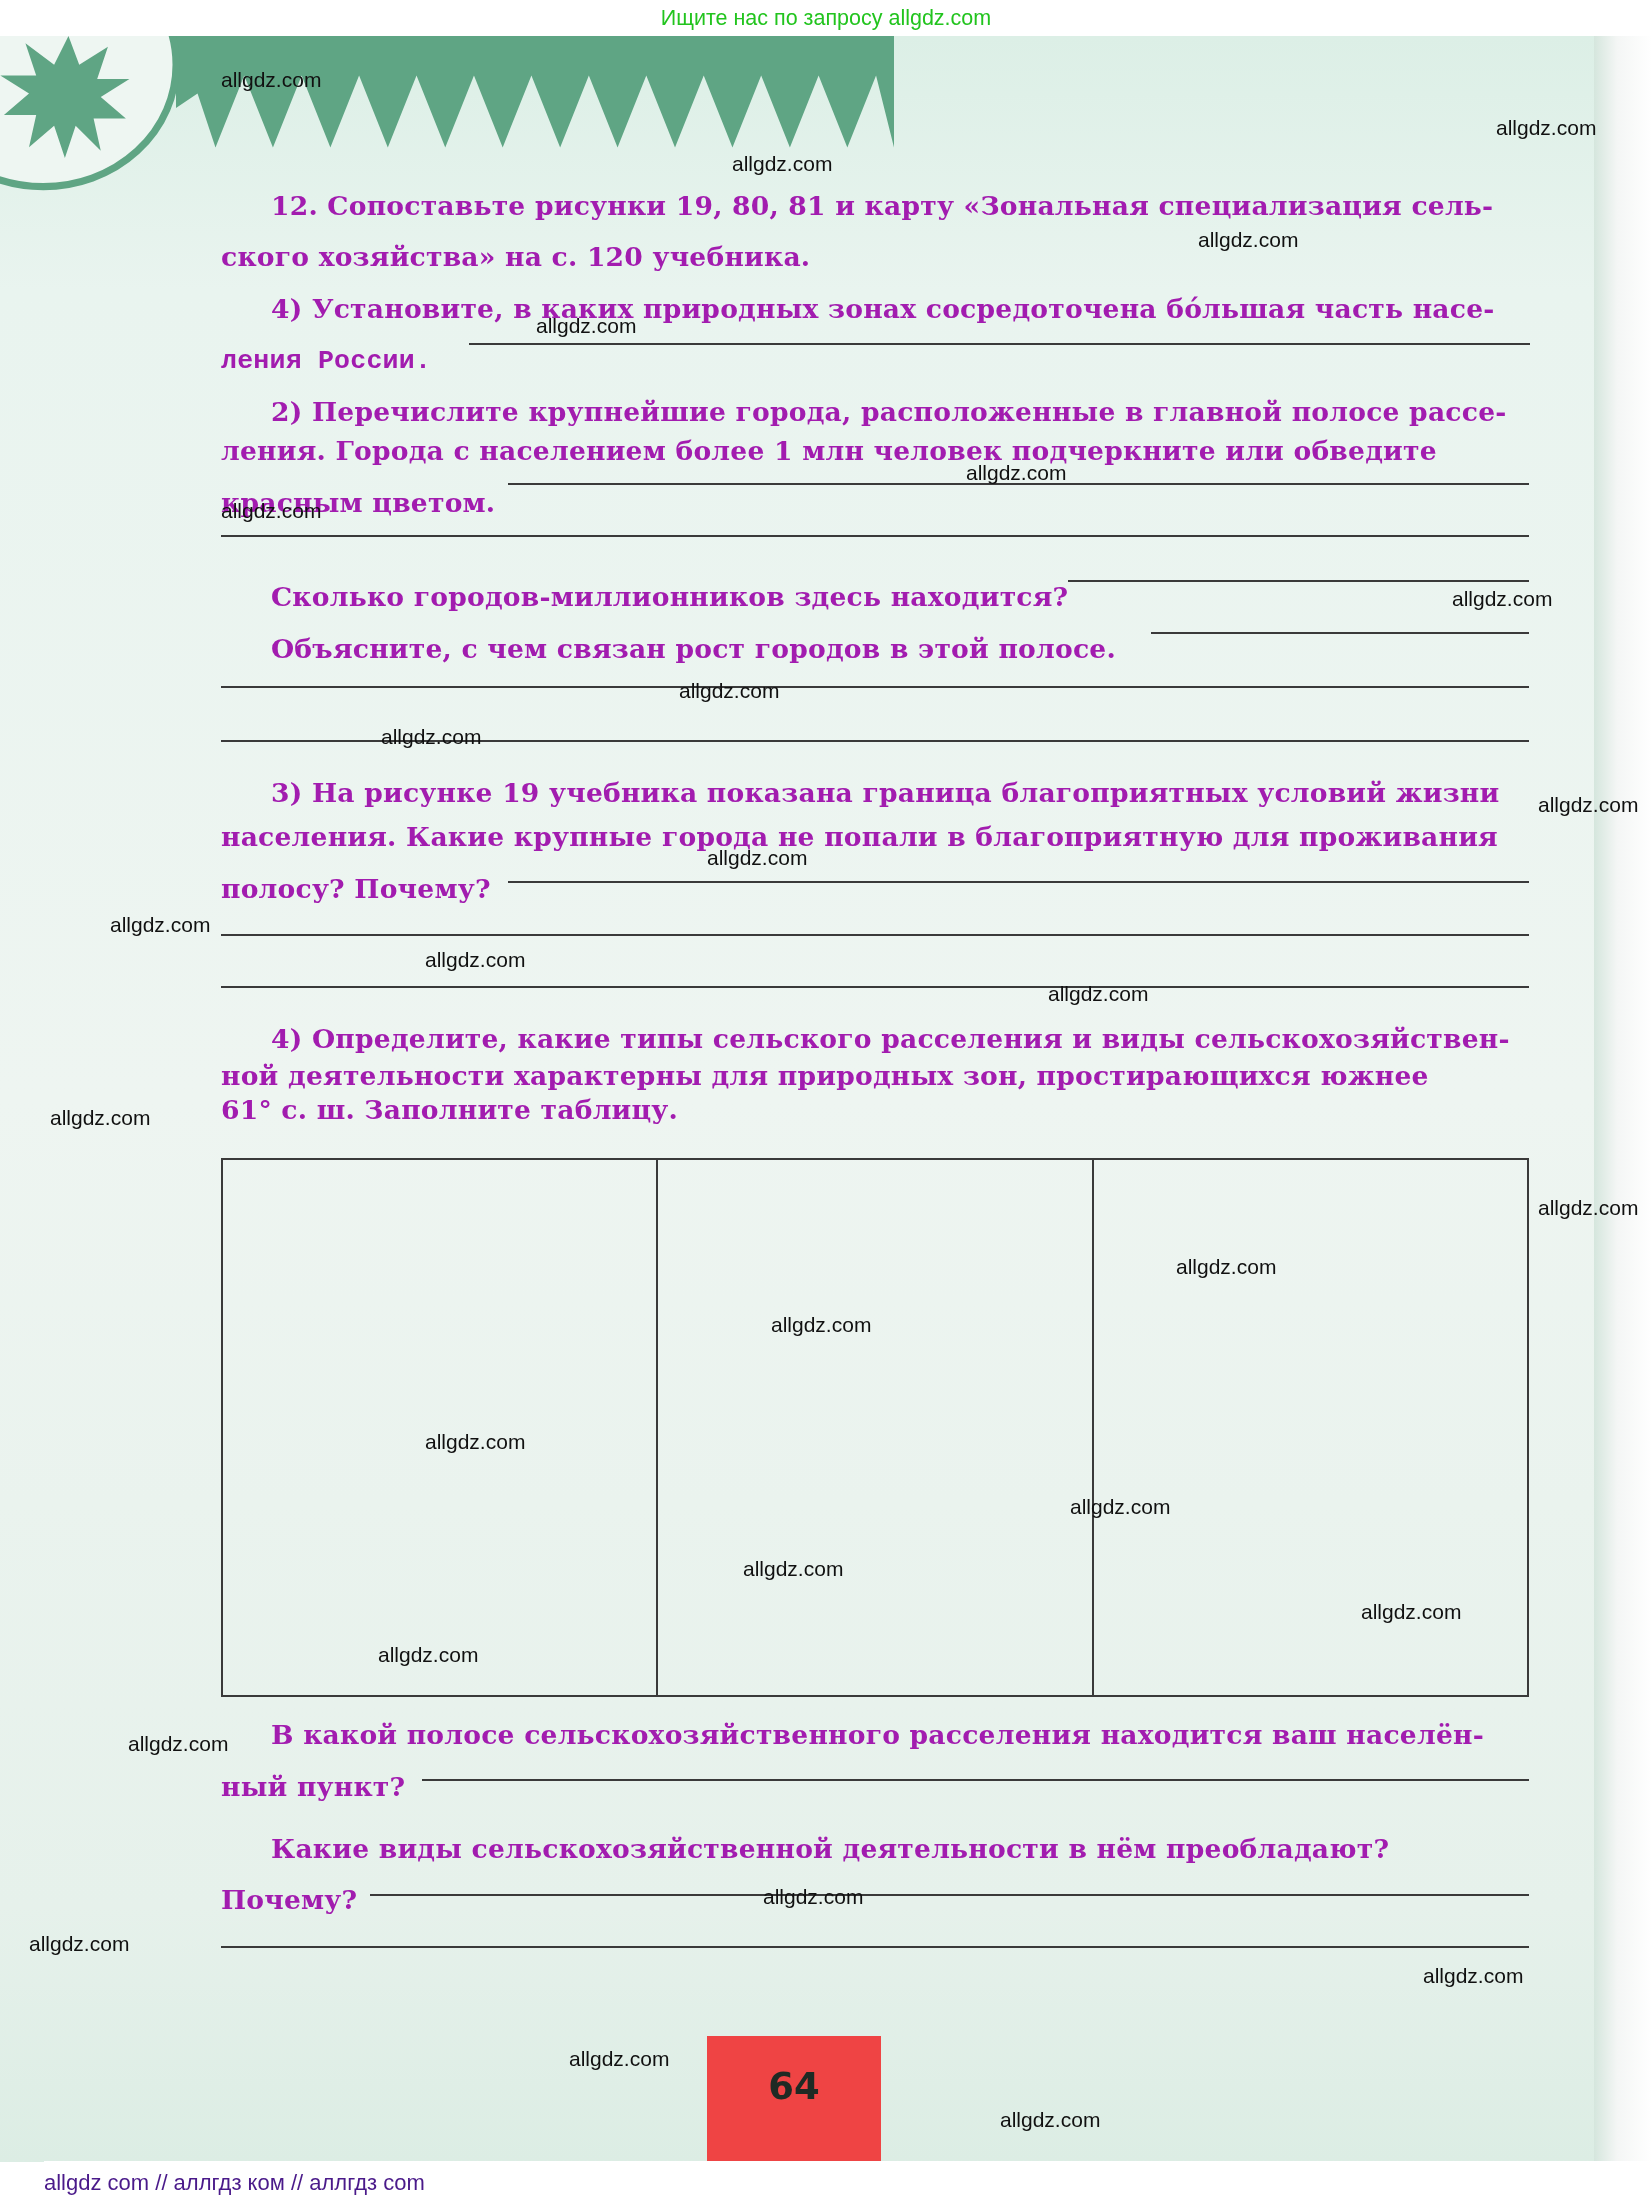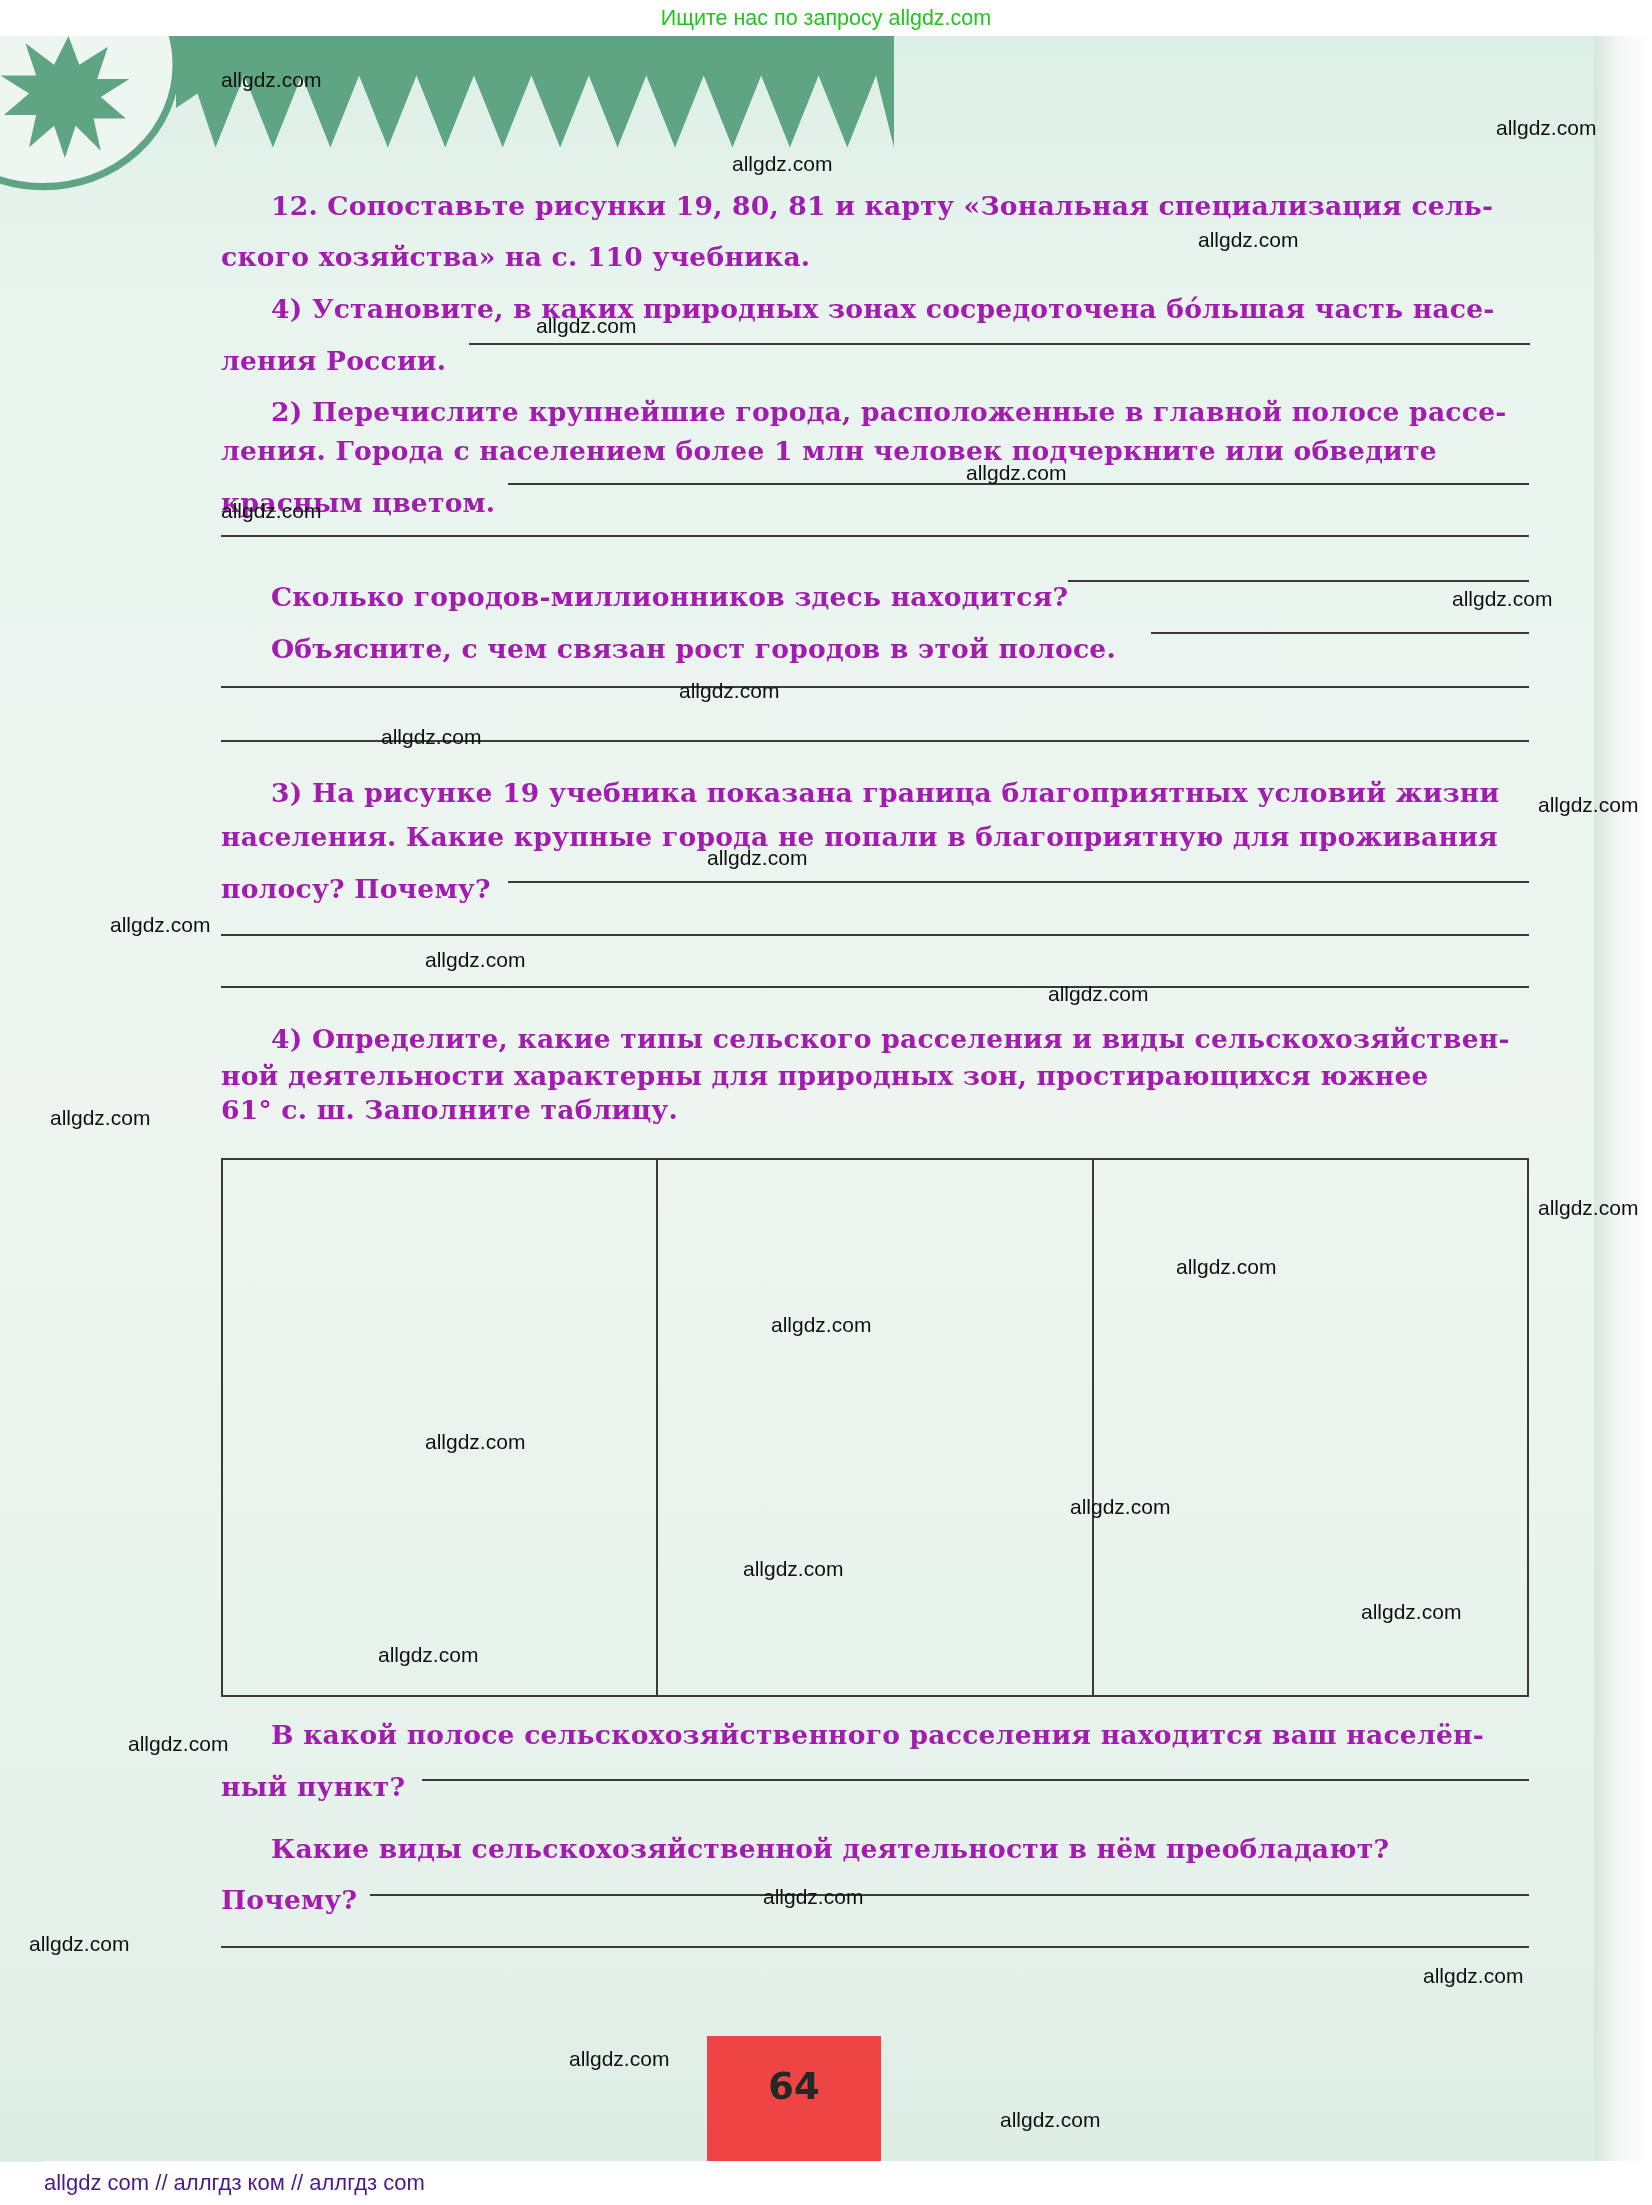--- a/index.html
+++ b/index.html
@@ -41,24 +41,24 @@
 <svg class="emblem" viewBox="0 0 250 230">
   <ellipse cx="60" cy="40" rx="185" ry="170" fill="#eef6f2" stroke="#5fa584" stroke-width="10"></ellipse>
   <polygon fill="#5fa584" points="95,0 110,40 150,15 135,60 180,60 140,85 175,115 130,115 140,160 105,125 90,170 75,125 40,155 50,110 5,110 40,80 0,55 50,55 35,10 75,40"></polygon>
 </svg>
 
 <div class="content">
   <div class="para indent" style="top:180px;">
     <span>12.</span>
     <span>Сопоставьте рисунки 19, 80, 81 и карту «Зональная специализация сель-</span>
   </div>
-  <div class="para" style="top:231px;">ского хозяйства» на с. 110 учебника.</div>
+  <div class="para" style="top:231px;">ского хозяйства» на с. 120 учебника.</div>
 
   <div class="para indent" style="top:283px;">4) Установите, в каких природных зонах сосредоточена бóльшая часть насе-</div>
-  <div class="para" style="top:335px;">ления России.</div>
+  <div class="para" style="top:335px;font-family:Liberation Mono, monospace;">ления России.</div>
   <div class="line" style="left:248px; top:343px; width:1061px;"></div>
 
   <div class="para indent" style="top:386px;">2) Перечислите крупнейшие города, расположенные в главной полосе рассе-</div>
   <div class="para" style="top:425px;">ления. Города с населением более 1 млн человек подчеркните или обведите</div>
   <div class="para" style="top:477px;">красным цветом.</div>
   <div class="line" style="left:287px; top:483px; width:1021px;"></div>
   <div class="line" style="left:0; top:535px; width:1308px;"></div>
 
   <div class="para indent" style="top:571px;">Сколько городов-миллионников здесь находится?</div>
   <div class="line" style="left:847px; top:580px; width:461px;"></div>

